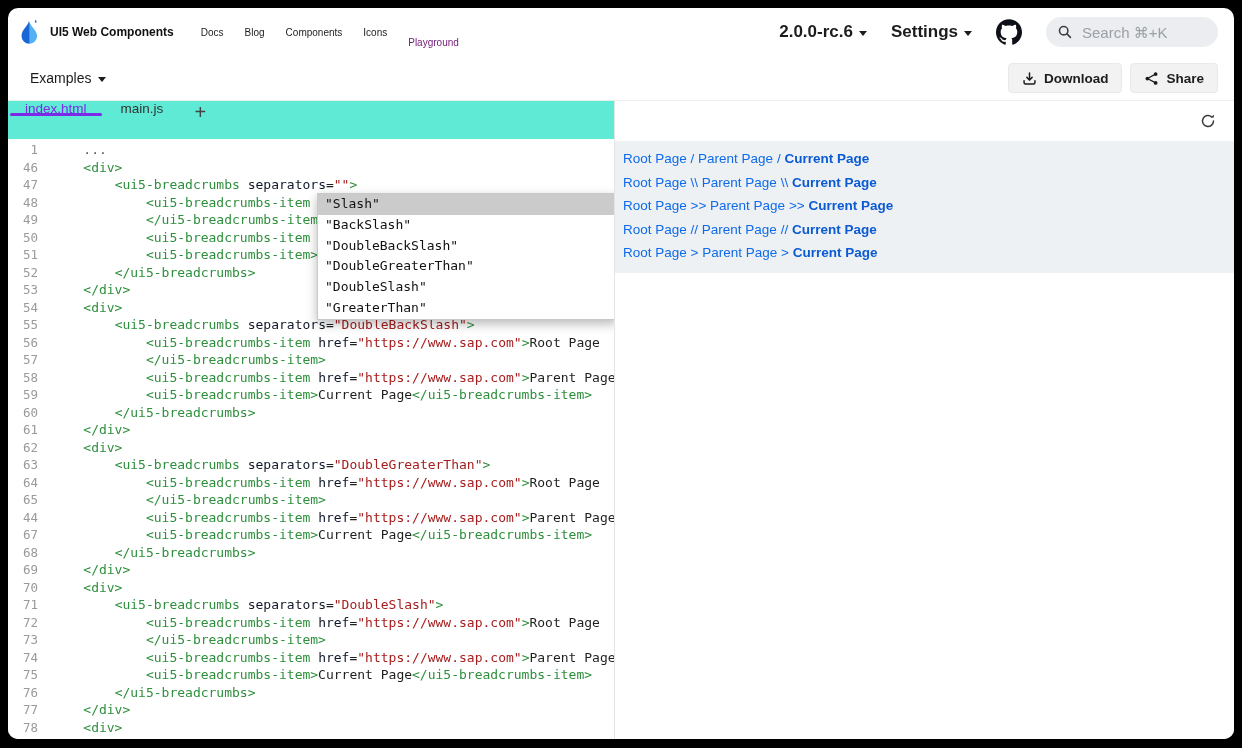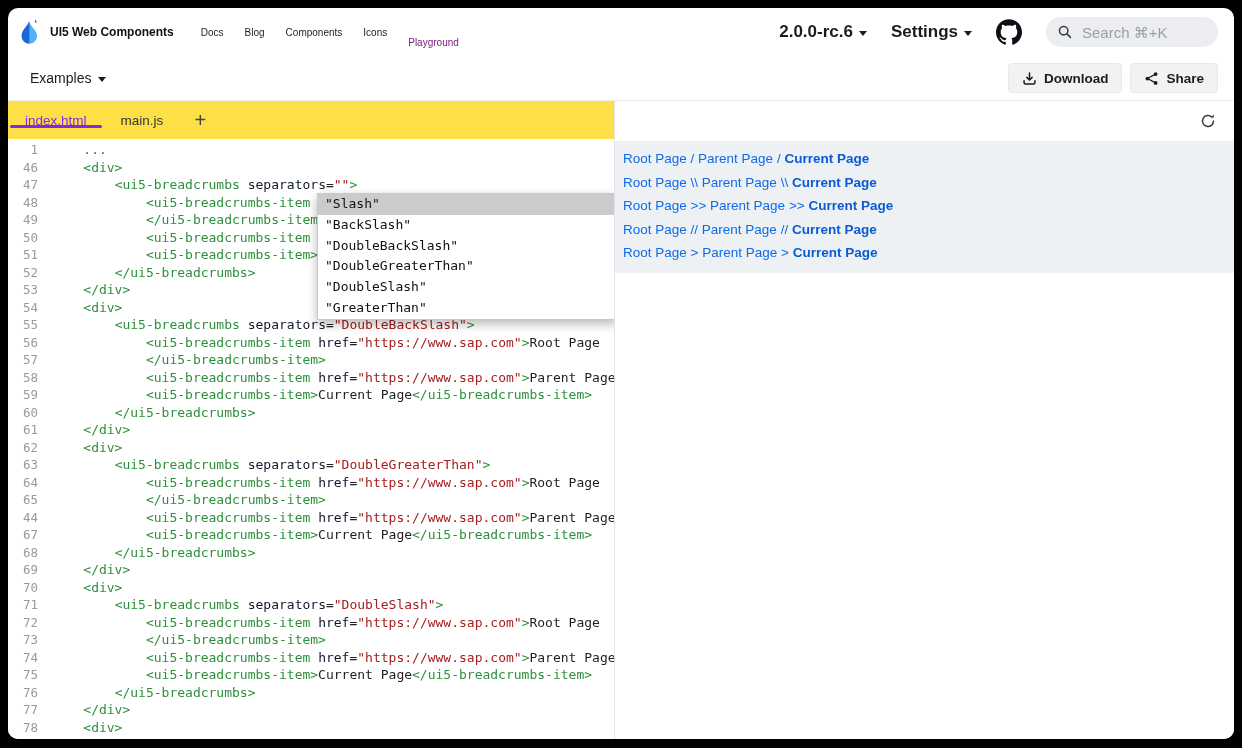--- a/index.html
+++ b/index.html
@@ -28,21 +28,21 @@
   
   .toolbar{height:44px;display:flex;align-items:center;padding:0 16px 0 22px;}
   .examples{display:flex;align-items:center;gap:7px;font-size:14px;font-weight:500;color:#1c1c1e;cursor:pointer;}
   .toolbar-right{margin-left:auto;display:flex;gap:8px;}
   .tb-btn{display:flex;align-items:center;gap:7px;background:#f2f2f3;border:1px solid #e9e9ec;
           border-radius:4px;height:30px;padding:0 13px;font-size:13.5px;font-weight:600;color:#1c1c1e;cursor:pointer;}
 
   
   .main{display:flex;height:638px;border-top:1px solid #ededee;}
   .editor{width:606px;position:relative;overflow:hidden;}
-  .tabbar{height:38px;background:#fde047;display:flex;align-items:center;}
+  .tabbar{height:38px;background:#5eead4;display:flex;align-items:flex-start;}
   .tab{padding:0 17px;display:flex;align-items:center;font-size:13.5px;color:#333;cursor:pointer;position:relative;}
   .tab.active{color:#7d2ae8;}
   .tab.active::after{content:"";position:absolute;left:2px;right:2px;bottom:0;height:3px;background:#7d2ae8;border-radius:2px;}
   .tab-add{width:40px;display:flex;align-items:center;justify-content:center;font-size:20px;color:#444;cursor:pointer;}
 
   .code{position:relative;height:600px;overflow:hidden;background:#fff;padding-top:2px;
         font-family:"DejaVu Sans Mono","Liberation Mono",monospace;font-size:13px;line-height:17.5px;}
   .line{height:17.5px;white-space:pre;}
   .ln{display:inline-block;width:30px;text-align:right;color:#9a9a9a;font-size:12.5px;}
   .lc{margin-left:14px;}

